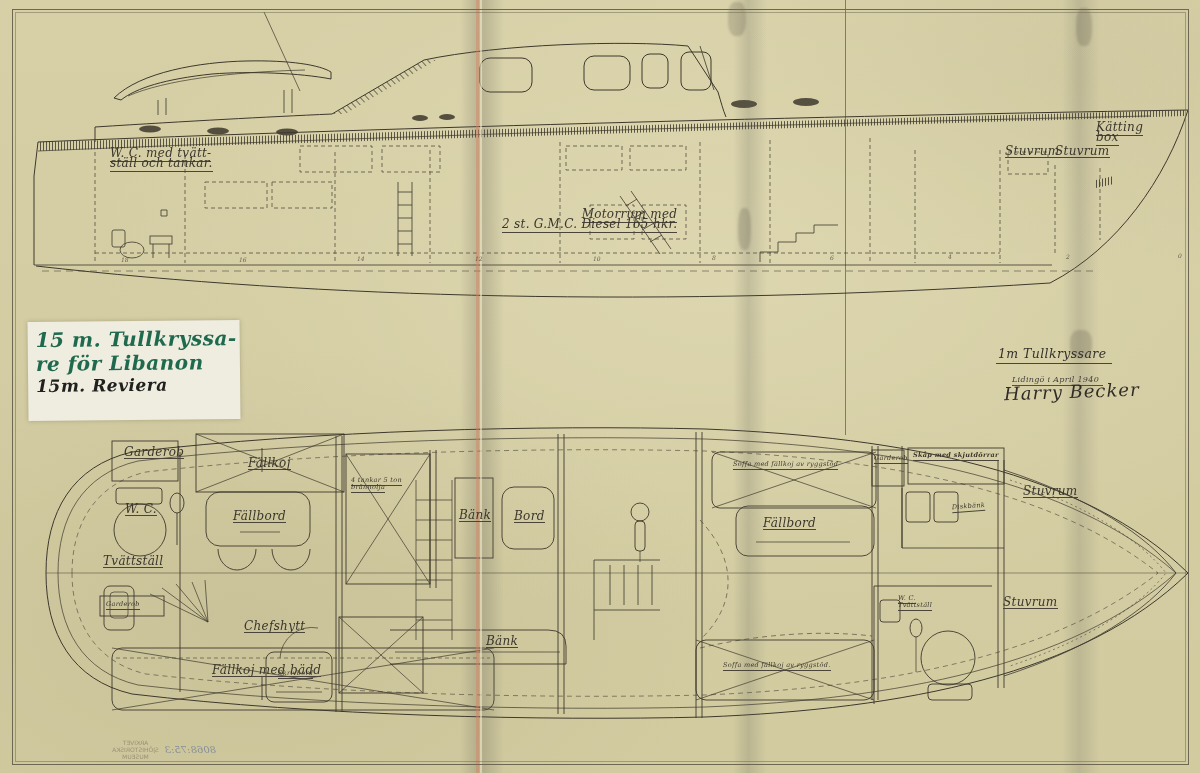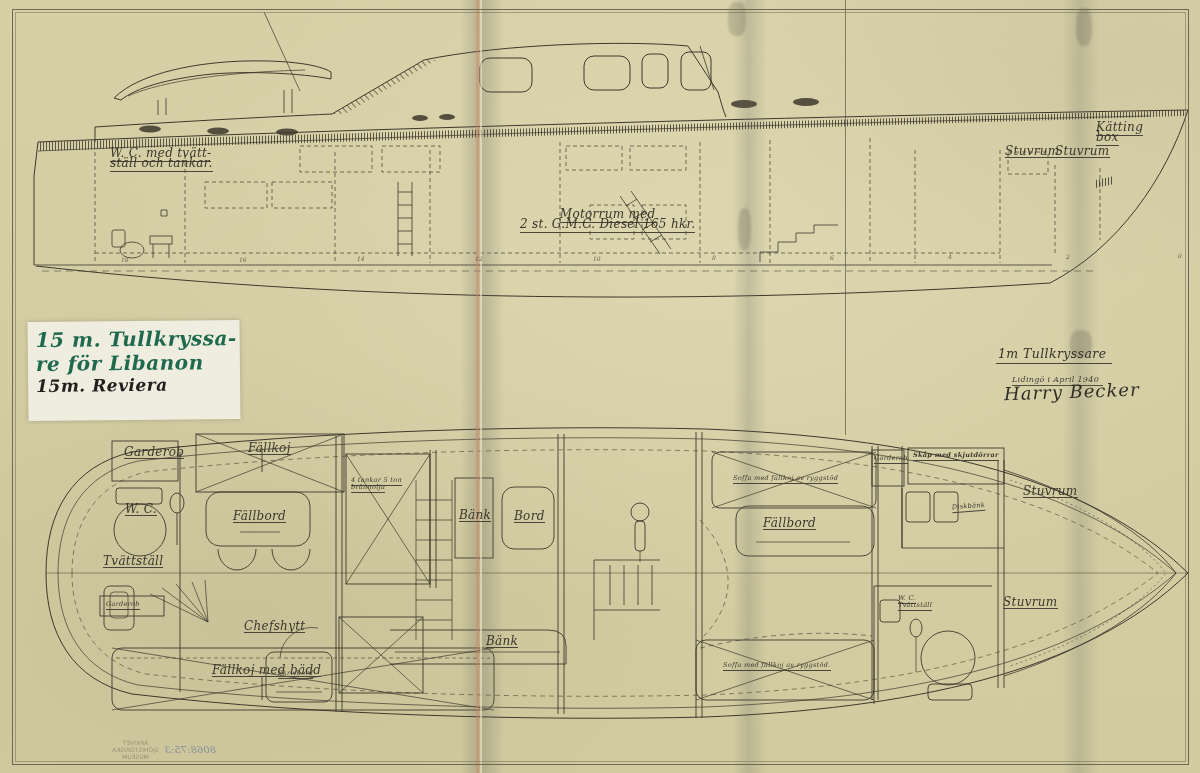--- a/index.html
+++ b/index.html
@@ -231,21 +231,21 @@
   <div class="smudge" style="left:1070px;top:330px;width:22px;height:28px;"></div>
   <div class="smudge" style="left:738px;top:208px;width:13px;height:42px;"></div>
 
   <div class="frame-outer"></div>
   <div class="frame-inner"></div>
 
   <div class="lbl" style="left:110px;top:148px;">
     <span class="ul">W. C. med tvätt-</span><br>
     <span class="ul">ställ och tankar.</span>
   </div>
-  <div class="lbl" style="left:520px;top:209px;text-align:center;">
+  <div class="lbl" style="left:502px;top:209px;text-align:right;">
     <span class="ul">Motorrum med</span><br>
     <span class="ul">2 st. G.M.C. Diesel 165 hkr.</span>
   </div>
   <div class="lbl ul" style="left:1005px;top:146px;">Stuvrum</div>
   <div class="lbl ul" style="left:1055px;top:146px;">Stuvrum</div>
   <div class="lbl" style="left:1096px;top:122px;">
     <span class="ul">Kätting</span><br>
     <span class="ul">box</span>
   </div>
 
@@ -254,36 +254,36 @@
   <span class="station" style="left:357px;top:255px;">14</span>
   <span class="station" style="left:475px;top:255px;">12</span>
   <span class="station" style="left:593px;top:255px;">10</span>
   <span class="station" style="left:712px;top:254px;">8</span>
   <span class="station" style="left:830px;top:254px;">6</span>
   <span class="station" style="left:948px;top:253px;">4</span>
   <span class="station" style="left:1066px;top:253px;">2</span>
   <span class="station" style="left:1178px;top:252px;">0</span>
 
   <div class="lbl ul" style="left:124px;top:447px;">Garderob</div>
-  <div class="lbl ul" style="left:248px;top:443px;">Fällkoj</div>
+  <div class="lbl ul" style="left:248px;top:458px;">Fällkoj</div>
   <div class="lbl ul" style="left:125px;top:504px;">W. C.</div>
   <div class="lbl ul" style="left:233px;top:511px;">Fällbord</div>
   <div class="lbl ul" style="left:103px;top:556px;">Tvättställ</div>
   <div class="lbl ul tiny" style="left:106px;top:601px;">Garderob</div>
   <div class="lbl ul" style="left:244px;top:621px;">Chefshytt</div>
   <div class="lbl ul" style="left:212px;top:665px;text-align:center;">Fällkoj med bädd</div>
   <div class="lbl ul tiny" style="left:278px;top:670px;">Skrivbord</div>
   <div class="lbl tiny" style="left:351px;top:477px;">
     <span class="ul">4 tankar 5 ton</span><br>
     <span class="ul">brännolja</span>
   </div>
   <div class="lbl ul" style="left:459px;top:510px;">Bänk</div>
   <div class="lbl ul" style="left:514px;top:511px;">Bord</div>
   <div class="lbl ul" style="left:486px;top:636px;">Bänk</div>
-  <div class="lbl ul tiny" style="left:733px;top:475px;">Soffa med fällkoj av ryggstöd</div>
+  <div class="lbl ul tiny" style="left:733px;top:461px;">Soffa med fällkoj av ryggstöd</div>
   <div class="lbl ul tiny" style="left:874px;top:455px;">Garderob</div>
   <div class="lbl ul tiny" style="left:913px;top:452px;font-weight:bold;">Skåp med skjutdörrar</div>
   <div class="lbl ul tiny" style="left:952px;top:503px;transform:rotate(-4deg);">Diskbänk</div>
   <div class="lbl ul" style="left:763px;top:518px;">Fällbord</div>
   <div class="lbl ul" style="left:1023px;top:486px;">Stuvrum</div>
   <div class="lbl tiny" style="left:898px;top:595px;">
     <span class="ul">W. C.</span><br>
     <span class="ul">Tvättställ</span>
   </div>
   <div class="lbl ul" style="left:1003px;top:597px;">Stuvrum</div>

